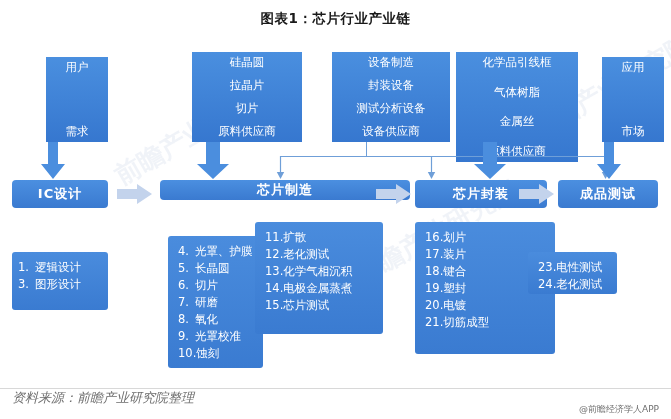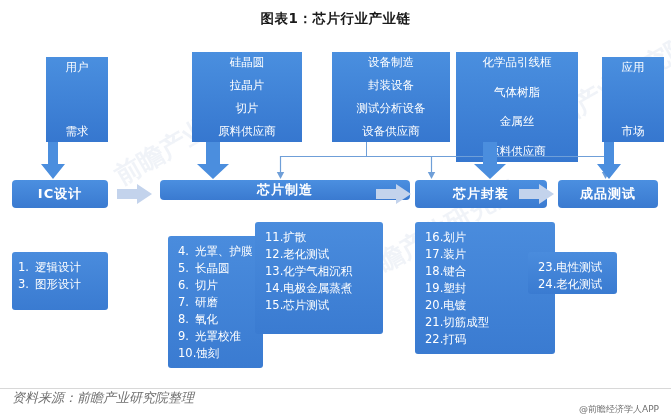--- a/index.html
+++ b/index.html
@@ -234,21 +234,20 @@
     <div class="li"><span class="num">15.</span><span>芯片测试</span></div>
   </div>
 
   <div class="listbox" style="left:415px; top:222px; width:140px; height:132px;">
     <div class="li"><span class="num">16.</span><span>划片</span></div>
     <div class="li"><span class="num">17.</span><span>装片</span></div>
     <div class="li"><span class="num">18.</span><span>键合</span></div>
     <div class="li"><span class="num">19.</span><span>塑封</span></div>
     <div class="li"><span class="num">20.</span><span>电镀</span></div>
     <div class="li"><span class="num">21.</span><span>切筋成型</span></div>
-    <div class="li"><span class="num">22.</span><span>打码</span></div>
   </div>
 
   <div class="listbox" style="left:528px; top:252px; width:89px; height:42px;">
     <div class="li"><span class="num">23.</span><span>电性测试</span></div>
     <div class="li"><span class="num">24.</span><span>老化测试</span></div>
   </div>
 
   <div class="divider"></div>
   <div class="footer-src">资料来源：前瞻产业研究院整理</div>
   <div class="footer-brand">@前瞻经济学人APP</div>

